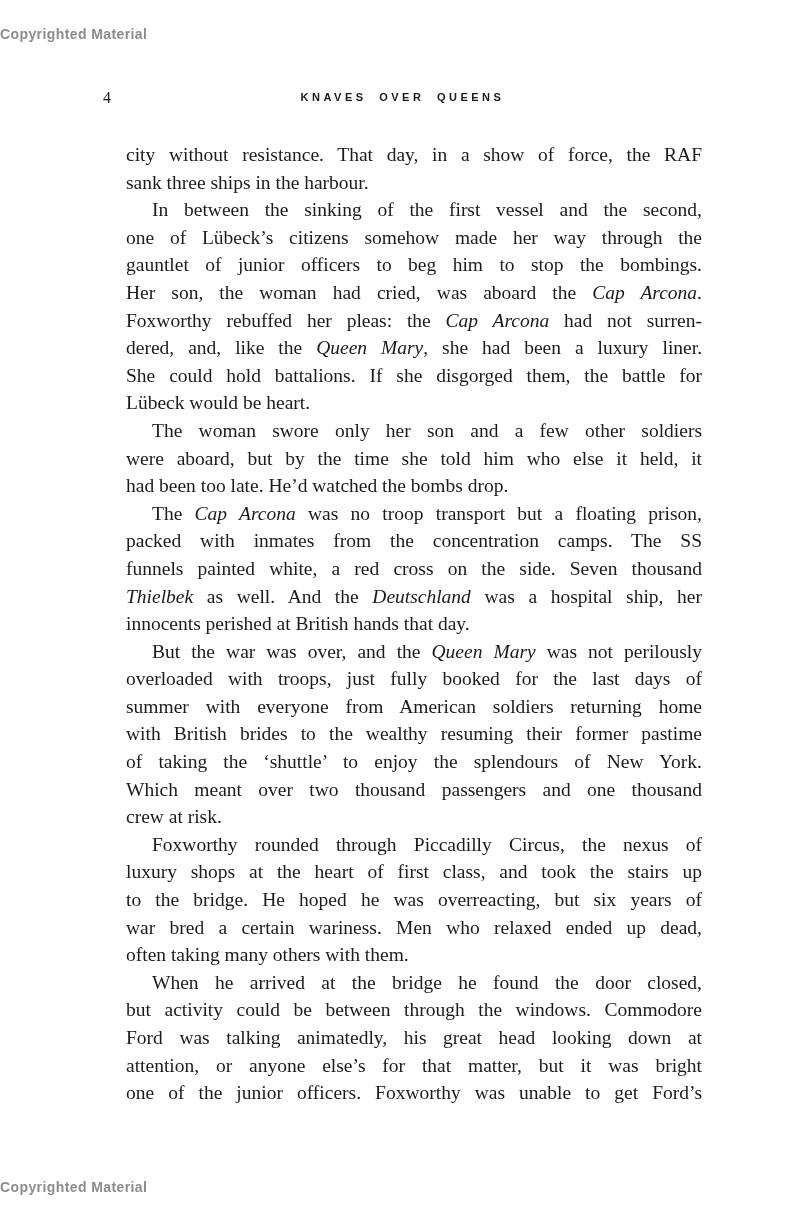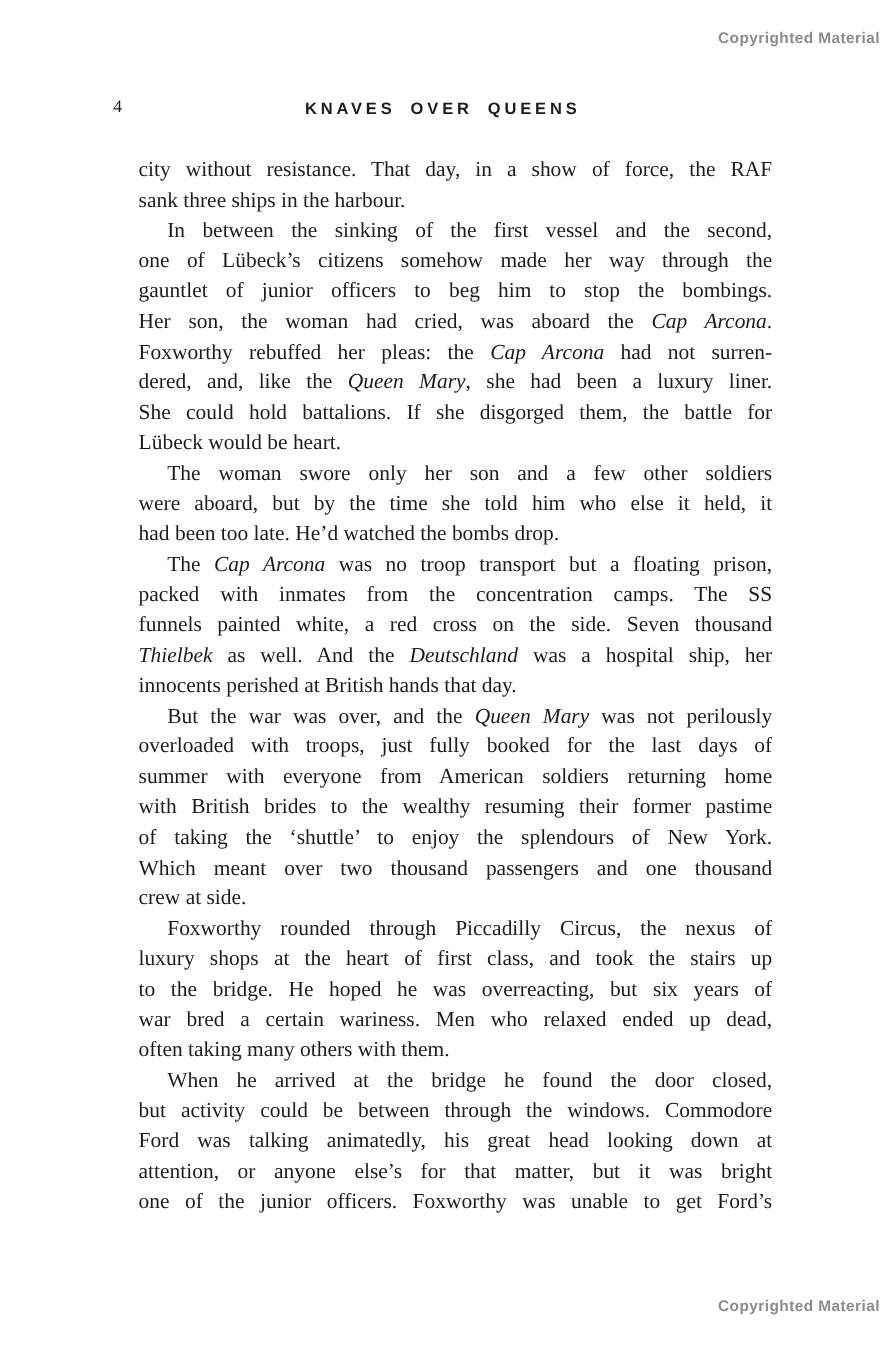--- a/index.html
+++ b/index.html
@@ -12,21 +12,21 @@
     width: 800px;
     height: 1223px;
     background: var(--page-bg, #ffffff);
     overflow: hidden;
     font-family: "Liberation Serif", serif;
   }
   .notice {
     position: absolute;
     left: 0;
     width: 100%;
-    text-align: right;
+    text-align: left;
     font-family: "Liberation Sans", sans-serif;
     font-weight: 700;
     font-size: 14px;
     letter-spacing: 0.4px;
     color: var(--notice-color, #8c8c8c);
   }
   .notice.top { top: 26px; }
   .notice.bottom { top: 1179px; }
 
   .running-header {
@@ -45,21 +45,21 @@
     color: var(--ink, #1b1b1b);
   }
   .header-title {
     position: absolute;
     left: 0;
     right: 0;
     top: 2px;
     text-align: center;
     font-family: "Liberation Sans", sans-serif;
     font-weight: 700;
-    font-size: 15px;
+    font-size: 11px;
     letter-spacing: 3.5px;
     word-spacing: 6px;
     color: var(--ink, #161616);
   }
 
   .body-text {
     position: absolute;
     top: 141px;
     left: 103px;
     width: 599px;
@@ -120,21 +120,21 @@
         <div class="line"><span class="it">Thielbek</span><span> as well. And the </span><span class="it">Deutschland</span><span> was a hospital ship, her</span></div>
         <div class="line last"><span>innocents perished at British hands that day.</span></div>
       </div>
       <div>
         <div class="line indent"><span>But the war was over, and the </span><span class="it">Queen Mary</span><span> was not perilously</span></div>
         <div class="line"><span>overloaded with troops, just fully booked for the last days of</span></div>
         <div class="line"><span>summer with everyone from American soldiers returning home</span></div>
         <div class="line"><span>with British brides to the wealthy resuming their former pastime</span></div>
         <div class="line"><span>of taking the ‘shuttle’ to enjoy the splendours of New York.</span></div>
         <div class="line"><span>Which meant over two thousand passengers and one thousand</span></div>
-        <div class="line last"><span>crew at side.</span></div>
+        <div class="line last"><span>crew at risk.</span></div>
       </div>
       <div>
         <div class="line indent"><span>Foxworthy rounded through Piccadilly Circus, the nexus of</span></div>
         <div class="line"><span>luxury shops at the heart of first class, and took the stairs up</span></div>
         <div class="line"><span>to the bridge. He hoped he was overreacting, but six years of</span></div>
         <div class="line"><span>war bred a certain wariness. Men who relaxed ended up dead,</span></div>
         <div class="line last"><span>often taking many others with them.</span></div>
       </div>
       <div>
         <div class="line indent"><span>When he arrived at the bridge he found the door closed,</span></div>

